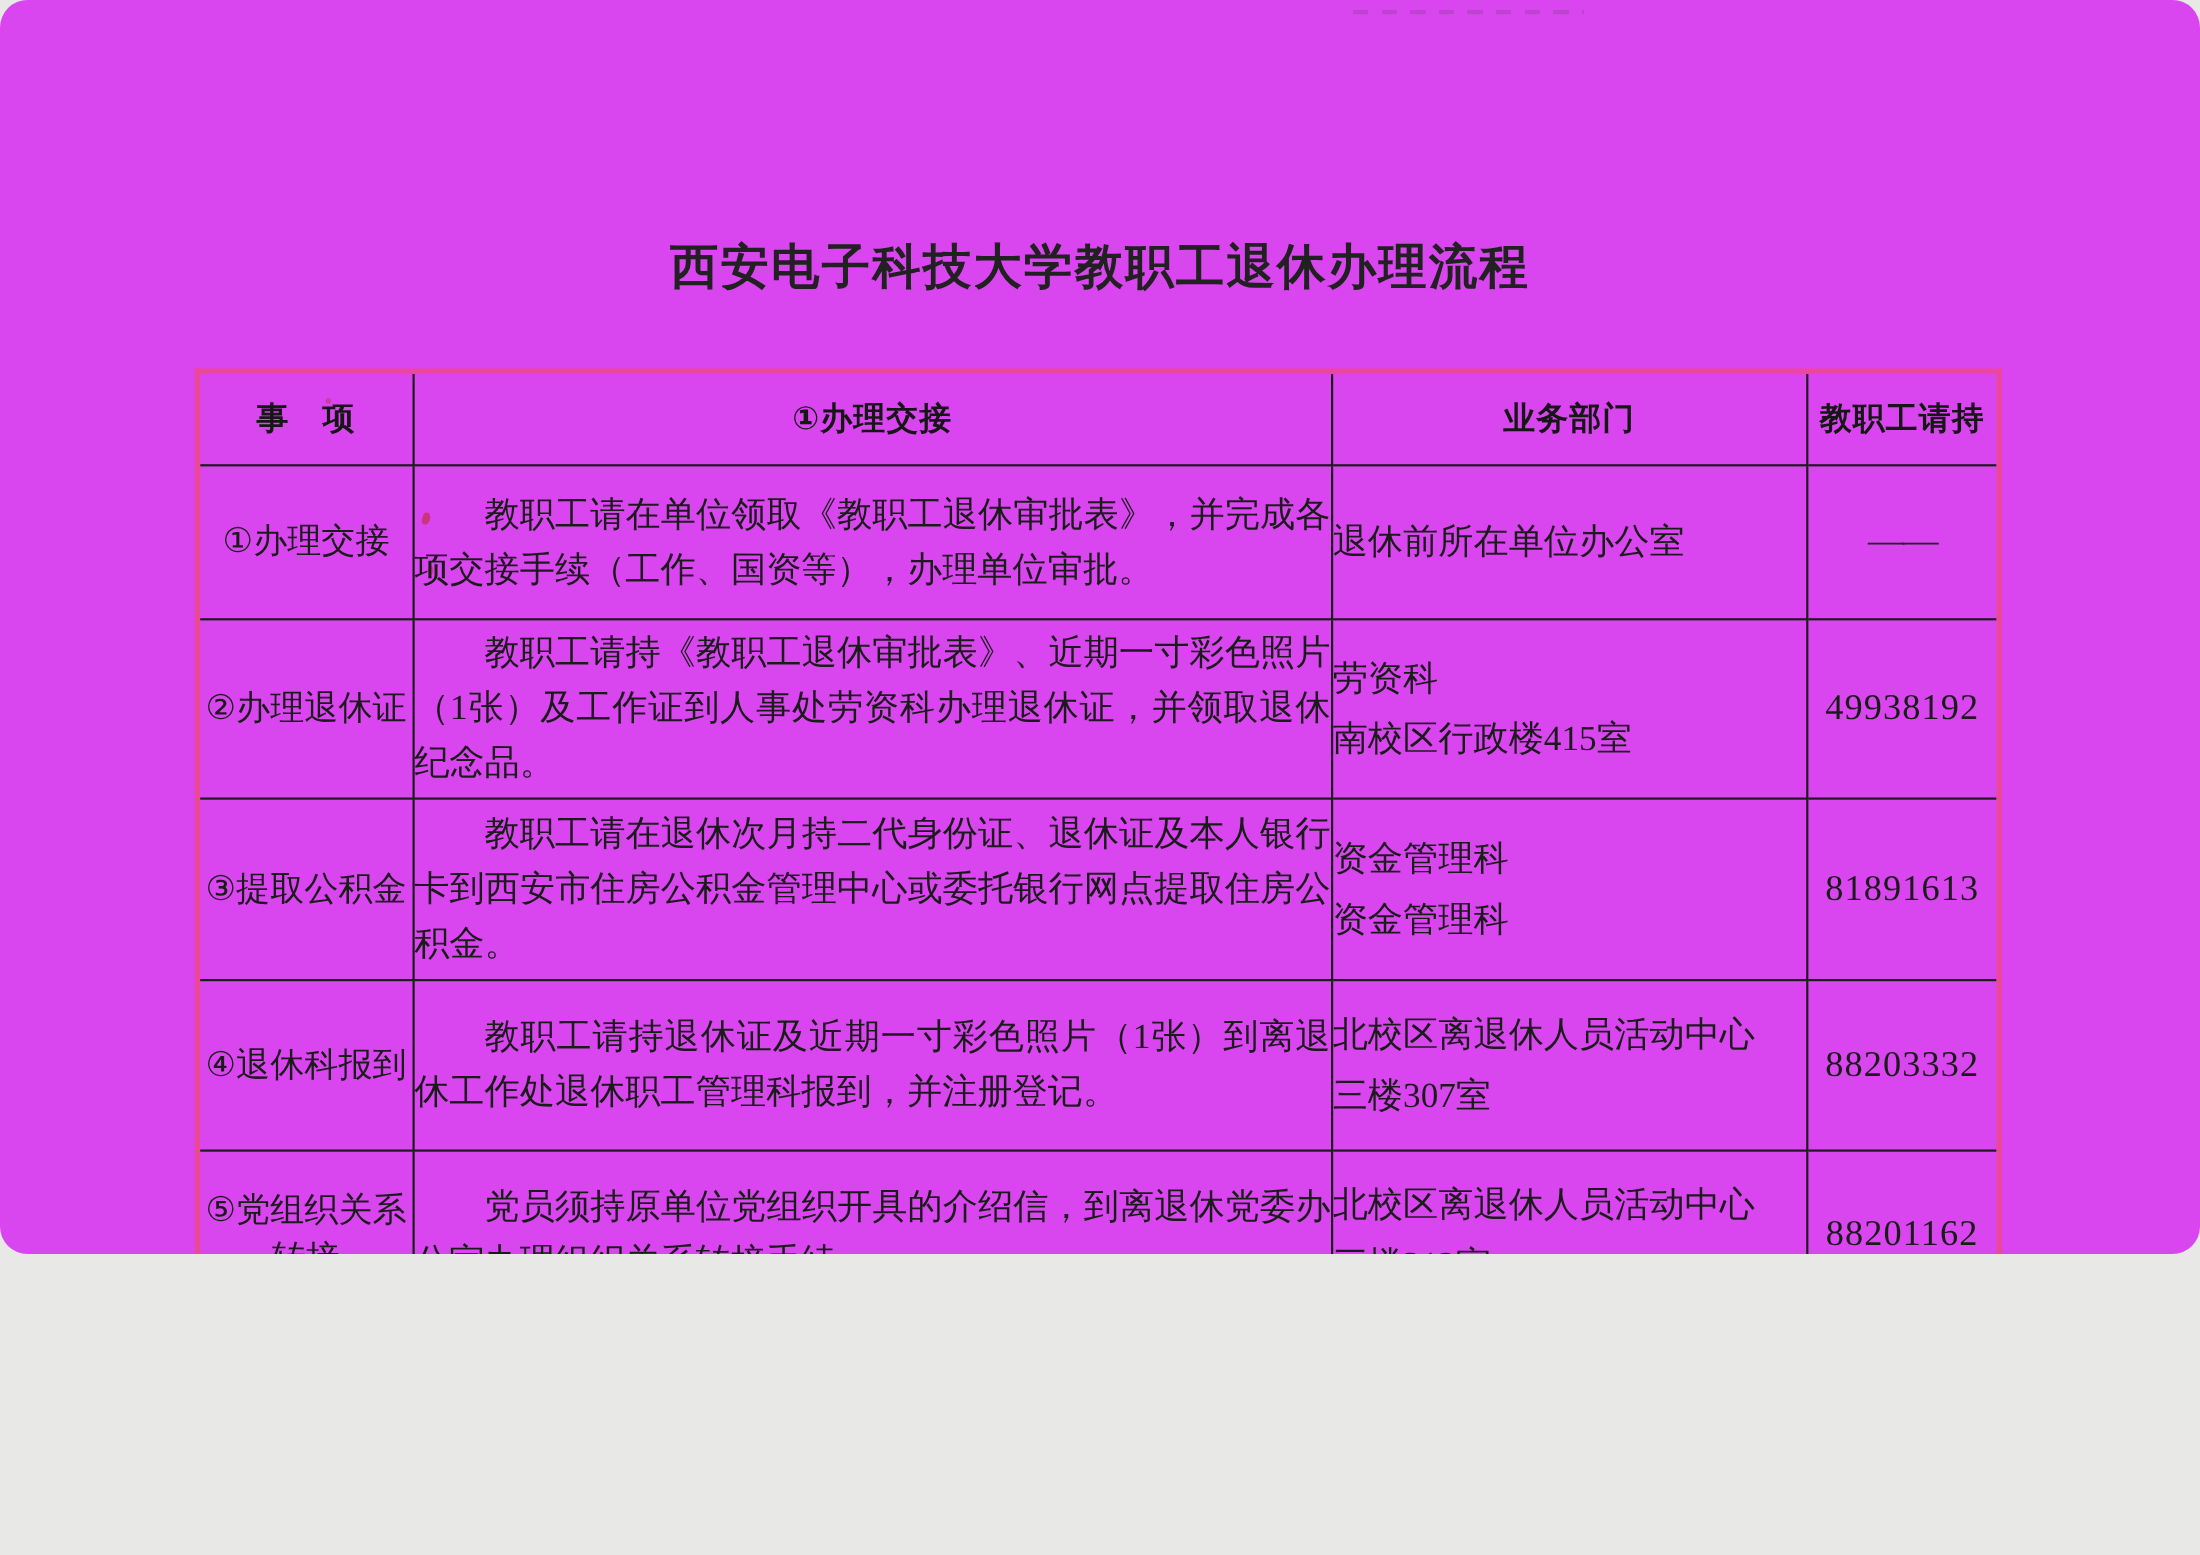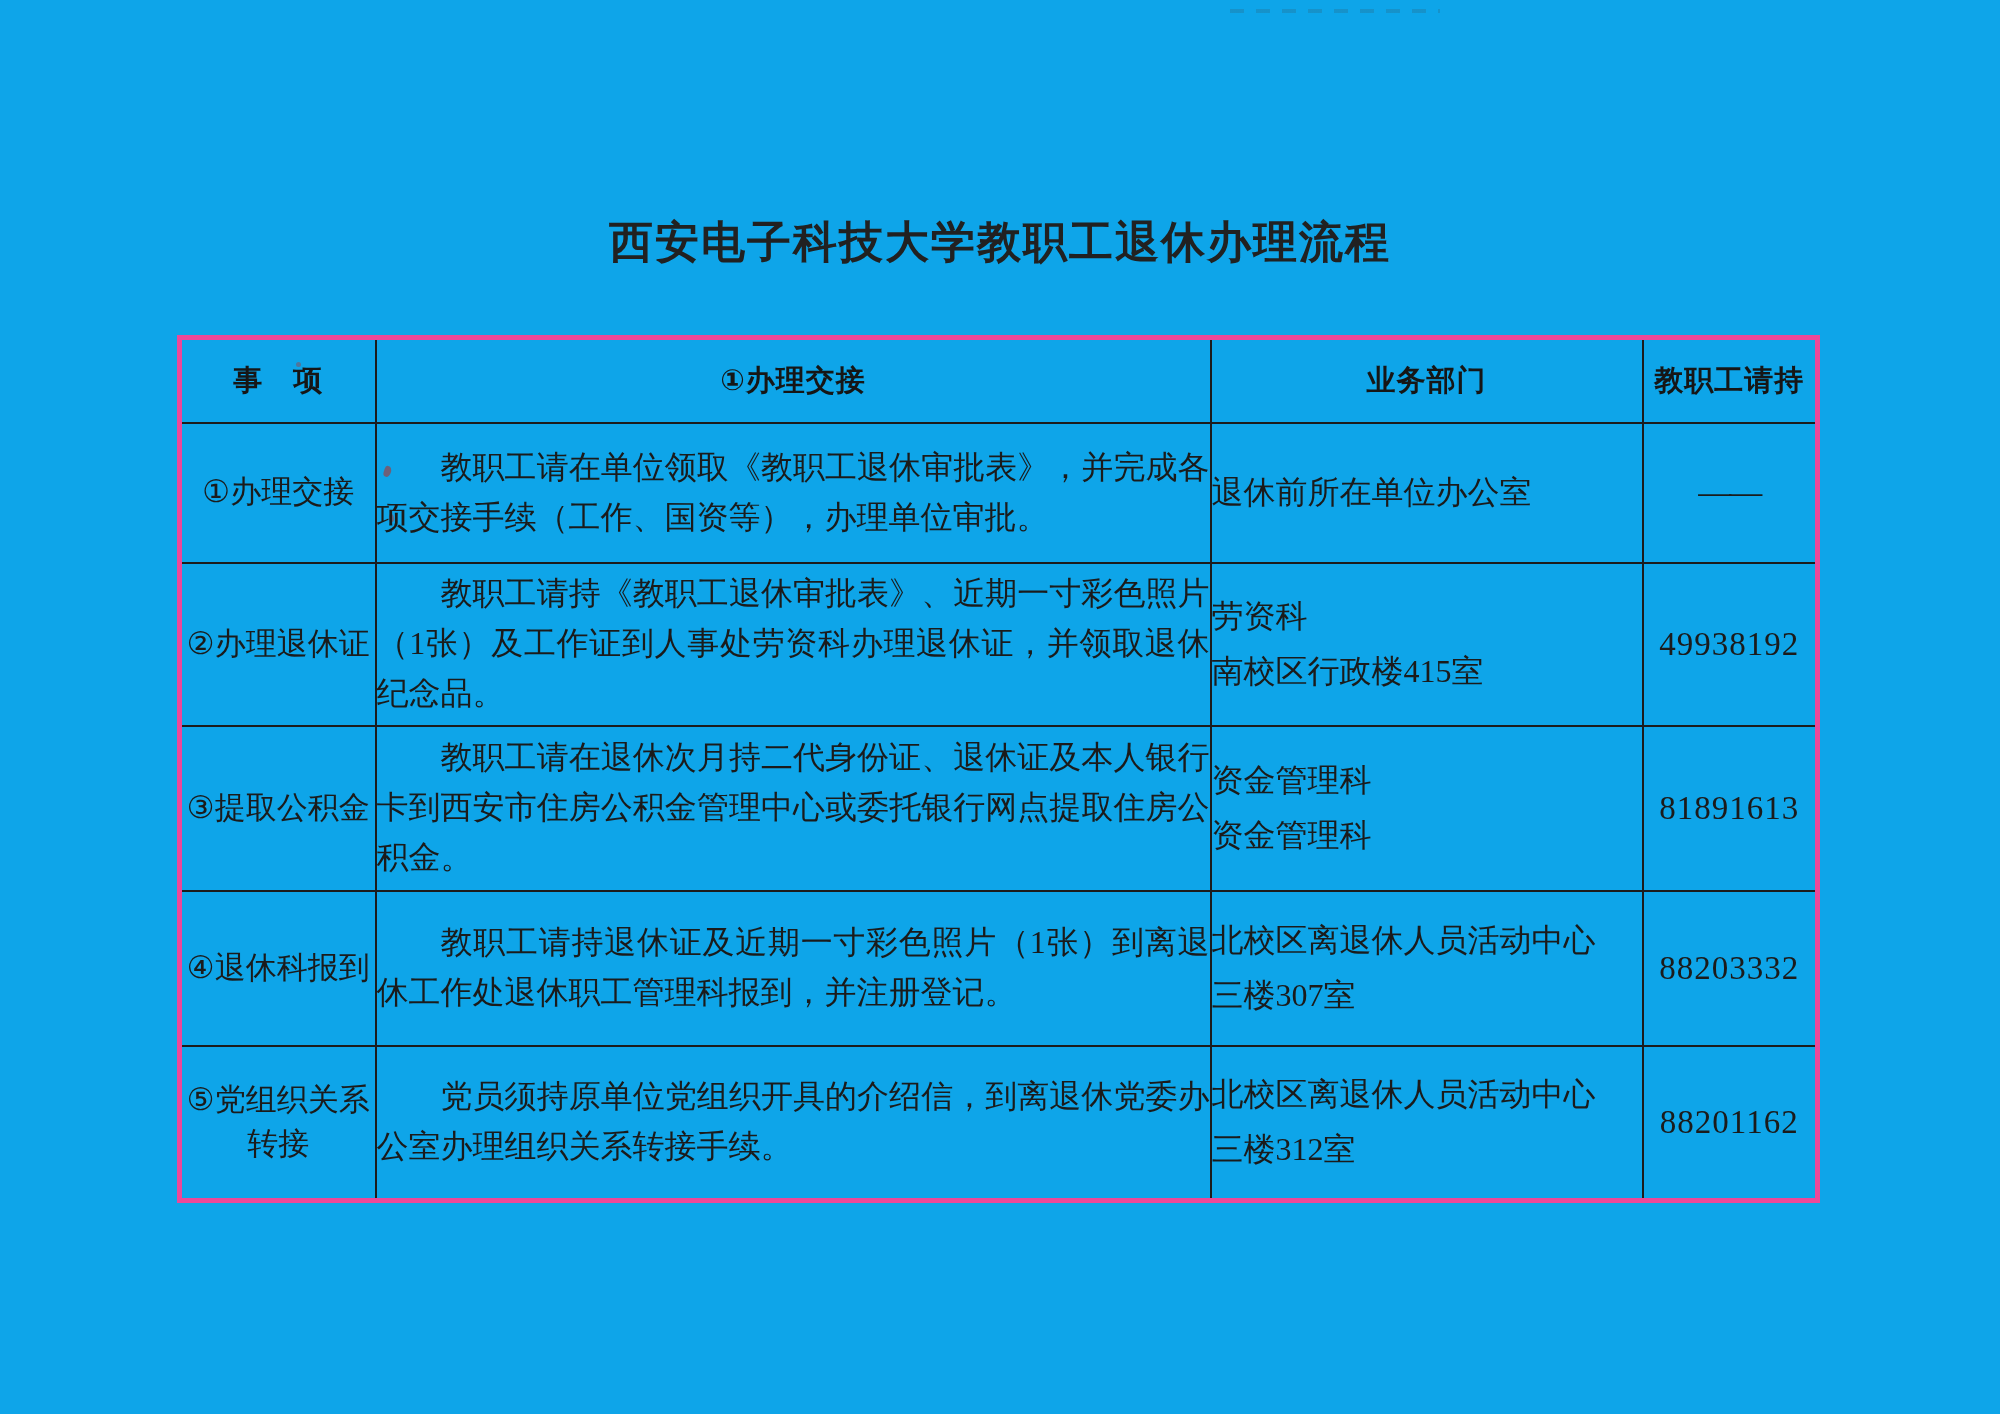--- a/index.html
+++ b/index.html
@@ -3,24 +3,25 @@
 <meta charset="utf-8">
 <style>
   html, body {
     margin: 0;
     padding: 0;
     background: #e8e8e6;
   }
   .page {
     position: relative;
     width: 2000px;
-    height: 1414px;
-    background: #0ea5e9;
+    height: 1140px;
+    background: #d946ef;
     overflow: hidden;
     color: #1d1d1d;
+    border-radius: 25px;
   }
   
   .smudge-top {
     position: absolute;
     top: 9px; left: 1230px;
     width: 210px; height: 4px;
     background: repeating-linear-gradient(90deg, rgba(60,60,60,0.18) 0 14px, rgba(0,0,0,0) 14px 26px);
   }
   .red-mark-1 {
     position: absolute; left: 384px; top: 466px;

